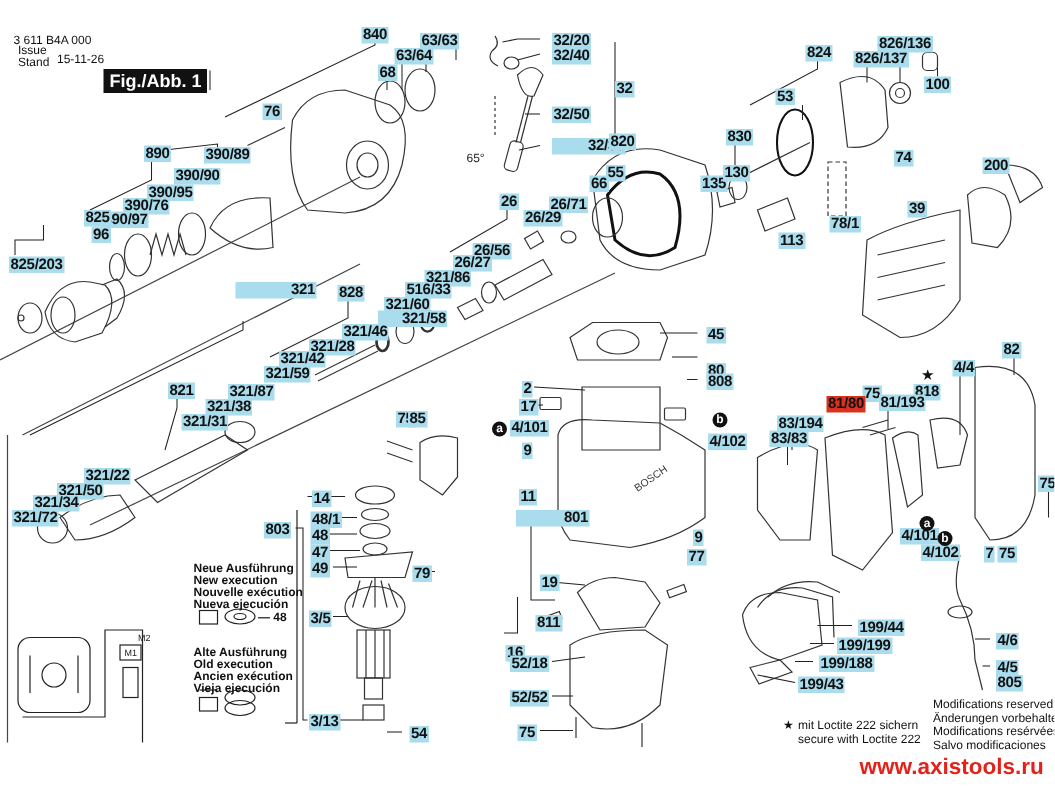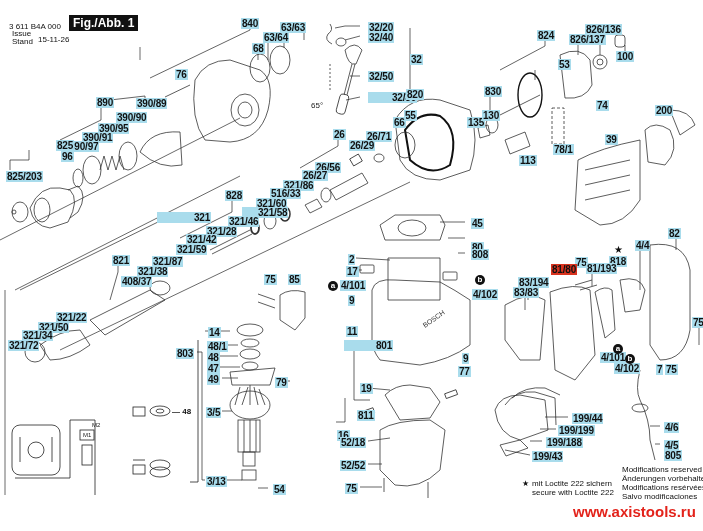--- a/index.html
+++ b/index.html
@@ -4,21 +4,21 @@
 <style>
   html,body{margin:0;padding:0;background:#fff;}
   #stage{position:relative;width:703px;height:531px;overflow:hidden;background:#fff;font-family:"Liberation Sans",sans-serif;}
   svg.art{position:absolute;left:0;top:0;}
   .lbl{position:absolute;background:#a9dcec;color:#111;font-family:"Liberation Sans",sans-serif;font-weight:bold;font-size:10px;line-height:11px;padding:0 1px;white-space:nowrap;letter-spacing:-0.2px;}
   .lbl.hl{background:#d9331f;color:#111;}
   .txt{position:absolute;font-family:"Liberation Sans",sans-serif;color:#111;white-space:nowrap;}
   .hdr-num{font-size:8px;left:9px;top:22px;}
   .hdr-issue{font-size:8px;left:12px;top:30px;line-height:8px;}
   .hdr-date{font-size:8px;left:38px;top:35px;}
-  .fig{position:absolute;left:69px;top:15px;background:#111;color:#fff;font-weight:bold;font-size:12px;padding:1px 4px;font-family:"Liberation Sans",sans-serif;}
+  .fig{position:absolute;left:69px;top:46px;background:#111;color:#fff;font-weight:bold;font-size:12px;padding:1px 4px;font-family:"Liberation Sans",sans-serif;}
   .note{font-size:8px;line-height:8px;font-weight:bold;}
   .small{font-size:8px;line-height:9px;}
   .url{position:absolute;left:573px;top:503px;color:#e3231b;font-weight:bold;font-size:15px;font-family:"Liberation Sans",sans-serif;}
   .circ{position:absolute;width:10px;height:10px;border-radius:50%;background:#111;color:#fff;font-size:8px;line-height:10px;text-align:center;font-weight:bold;}
   .star{position:absolute;font-size:10px;color:#111;}
 </style>
 </head>
 <body>
 <div id="stage">
 
@@ -283,61 +283,61 @@
       <div class="lbl" style="left: 252px; top: 43px;">68</div>
       <div class="lbl" style="left: 175px; top: 69px;">76</div>
       <div class="lbl" style="left: 368px; top: 22px;">32/20</div>
       <div class="lbl" style="left: 368px; top: 32px;">32/40</div>
       <div class="lbl" style="left: 410px; top: 54px;">32</div>
       <div class="lbl" style="left: 368px; top: 71px;">32/50</div>
       <div class="lbl" style="left: 368px; top: 92px; padding-left: 24px;">32/30</div>
       <div class="lbl" style="left: 537px; top: 30px;">824</div>
       <div class="lbl" style="left: 585px; top: 24px;">826/136</div>
       <div class="lbl" style="left: 569px; top: 34px;">826/137</div>
-      <div class="lbl" style="left: 558px; top: 59px; text-align: right;">53</div>
+      <div class="lbl" style="left: 517px; top: 59px; text-align: right;">53</div>
       <div class="lbl" style="left: 616px; top: 51px;">100</div>
       <div class="lbl" style="left: 484px; top: 86px;">830</div>
       <div class="lbl" style="left: 596px; top: 100px;">74</div>
       <div class="lbl" style="left: 406px; top: 89px;">820</div>
       <div class="lbl" style="left: 404px; top: 110px;">55</div>
       <div class="lbl" style="left: 393px; top: 117px;">66</div>
       <div class="lbl" style="left: 467px; top: 117px;">135</div>
       <div class="lbl" style="left: 482px; top: 110px;">130</div>
       <div class="lbl" style="left: 655px; top: 105px;">200</div>
       <div class="lbl" style="left: 553px; top: 144px;">78/1</div>
       <div class="lbl" style="left: 519px; top: 155px;">113</div>
       <div class="lbl" style="left: 605px; top: 134px;">39</div>
       <div class="lbl" style="left: 96px; top: 97px;">890</div>
       <div class="lbl" style="left: 136px; top: 98px;">390/89</div>
       <div class="lbl" style="left: 116px; top: 112px;">390/90</div>
       <div class="lbl" style="left: 98px; top: 123px;">390/95</div>
-      <div class="lbl" style="left: 82px; top: 132px;">390/91</div>
+      <div class="lbl" style="left: 82px; top: 132px;">390/76</div>
       <div class="lbl" style="left: 68px; top: 141px;">390/97</div>
       <div class="lbl" style="left: 61px; top: 151px;">96</div>
       <div class="lbl" style="left: 22px; top: 140px; margin-left: 34px;">825</div>
       <div class="lbl" style="left: 6px; top: 171px;">825/203</div>
       <div class="lbl" style="left: 333px; top: 129px;">26</div>
       <div class="lbl" style="left: 366px; top: 131px;">26/71</div>
       <div class="lbl" style="left: 349px; top: 140px;">26/29</div>
       <div class="lbl" style="left: 315px; top: 162px;">26/56</div>
       <div class="lbl" style="left: 302px; top: 170px;">26/27</div>
       <div class="lbl" style="left: 283px; top: 180px;">321/86</div>
       <div class="lbl" style="left: 270px; top: 188px;">516/33</div>
       <div class="lbl" style="left: 256px; top: 198px;">321/60</div>
       <div class="lbl" style="left: 225px; top: 190px;">828</div>
-      <div class="lbl" style="left: 242px; top: 207px; padding-left: 16px;">321/58</div>
+      <div class="lbl" style="left: 252px; top: 207px; padding-left: 16px;">321/58</div>
       <div class="lbl" style="left: 228px; top: 216px;">321/46</div>
       <div class="lbl" style="left: 206px; top: 226px;">321/28</div>
       <div class="lbl" style="left: 186px; top: 234px;">321/42</div>
       <div class="lbl" style="left: 176px; top: 244px;">321/59</div>
-      <div class="lbl" style="left: 157px; top: 212px; padding-left: 37px;">321</div>
+      <div class="lbl" style="left: 157px; top: 188px; padding-left: 37px;">321</div>
       <div class="lbl" style="left: 112px; top: 255px;">821</div>
       <div class="lbl" style="left: 152px; top: 256px;">321/87</div>
       <div class="lbl" style="left: 137px; top: 266px;">321/38</div>
-      <div class="lbl" style="left: 121px; top: 276px;">408/37</div>
+      <div class="lbl" style="left: 121px; top: 276px;">321/31</div>
       <div class="lbl" style="left: 56px; top: 312px;">321/22</div>
       <div class="lbl" style="left: 38px; top: 322px;">321/50</div>
       <div class="lbl" style="left: 22px; top: 330px;">321/34</div>
       <div class="lbl" style="left: 8px; top: 340px;">321/72</div>
       <div class="lbl" style="left: 471px; top: 218px;">45</div>
       <div class="lbl" style="left: 471px; top: 242px;">80</div>
       <div class="lbl" style="left: 471px; top: 249px;">808</div>
       <div class="lbl" style="left: 348px; top: 254px;">2</div>
       <div class="lbl" style="left: 346px; top: 266px;">17</div>
       <div class="lbl" style="left: 340px; top: 280px;">4/101</div>
@@ -347,21 +347,21 @@
       <div class="lbl" style="left: 344px; top: 340px; padding-left: 32px;">801</div>
       <div class="lbl" style="left: 462px; top: 353px;">9</div>
       <div class="lbl" style="left: 458px; top: 366px;">77</div>
       <div class="lbl" style="left: 360px; top: 383px;">19</div>
       <div class="lbl" style="left: 357px; top: 410px;">811</div>
       <div class="lbl" style="left: 337px; top: 418px; margin-top: 12px;">16</div>
       <div class="lbl" style="left: 340px; top: 437px;">52/18</div>
       <div class="lbl" style="left: 340px; top: 460px;">52/52</div>
       <div class="lbl" style="left: 345px; top: 483px;">75</div>
       <div class="lbl" style="left: 264px; top: 274px;">75</div>
-      <div class="lbl" style="left: 288px; top: 274px;">85</div>
+      <div class="lbl" style="left: 272px; top: 274px;">85</div>
       <div class="lbl" style="left: 208px; top: 327px;">14</div>
       <div class="lbl" style="left: 176px; top: 348px;">803</div>
       <div class="lbl" style="left: 207px; top: 341px;">48/1</div>
       <div class="lbl" style="left: 207px; top: 352px;">48</div>
       <div class="lbl" style="left: 207px; top: 363px;">47</div>
       <div class="lbl" style="left: 207px; top: 374px;">49</div>
       <div class="lbl" style="left: 275px; top: 377px;">79</div>
       <div class="lbl" style="left: 206px; top: 407px;">3/5</div>
       <div class="lbl" style="left: 206px; top: 476px;">3/13</div>
       <div class="lbl" style="left: 273px; top: 484px;">54</div>
@@ -390,21 +390,33 @@
 
 <div id="markers">
       <div class="circ" style="left: 328px; top: 281px;">a</div>
       <div class="circ" style="left: 475px; top: 275px;">b</div>
       <div class="circ" style="left: 613px; top: 344px;">a</div>
       <div class="circ" style="left: 625px; top: 354px;">b</div>
     </div>
 
 <div class="star" style="left:614px;top:244px;">★</div>
 
+<div class="txt note" style="left:129px;top:375px;">
+  <div>Neue Ausführung</div>
+  <div>New execution</div>
+  <div>Nouvelle exécution</div>
+  <div>Nueva ejecución</div>
+</div>
 <div class="txt note" style="left:172px;top:408px;">— <span>48</span></div>
+<div class="txt note" style="left:129px;top:431px;">
+  <div>Alte Ausführung</div>
+  <div>Old execution</div>
+  <div>Ancien exécution</div>
+  <div>Vieja ejecución</div>
+</div>
 
 <div class="txt small" style="left:522px;top:479px;">
   <span>★</span>
   <div style="position:absolute;left:10px;top:0;">mit Loctite 222 sichern</div>
   <div style="position:absolute;left:10px;top:9px;">secure with Loctite 222</div>
 </div>
 
 <div class="txt small" style="left:622px;top:465px;">
   <div>Modifications reserved</div>
   <div>Änderungen vorbehalten</div>

